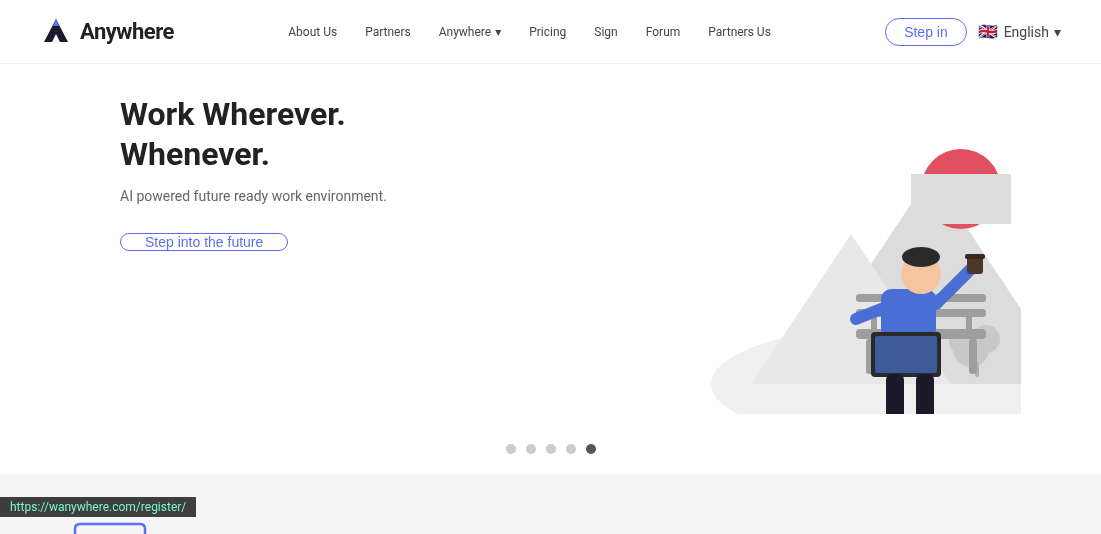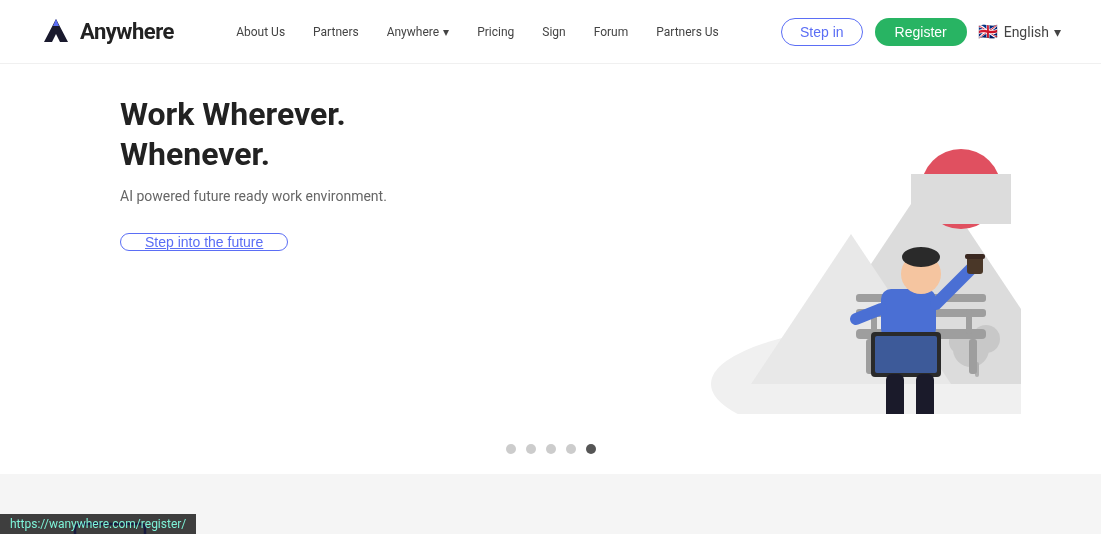--- a/index.html
+++ b/index.html
@@ -109,21 +109,20 @@
       margin-top: 8px;
     }
     .btn-cta {
       border: 1.5px solid #5b6ef5;
       background: transparent;
       color: #5b6ef5;
       border-radius: 20px;
       padding: 0 24px;
       font-size: 14px;
       cursor: pointer;
-      text-decoration: underline;
     }
 
     
     .hero-illustration {
       position: relative;
       width: 450px;
       height: 320px;
       flex-shrink: 0;
     }
 
@@ -162,21 +161,21 @@
     .puzzle-area {
       display: flex;
       align-items: center;
       gap: 10px;
       position: relative;
     }
 
     
     .status-bar {
       position: fixed;
-      bottom: 0;
+      bottom: 17px;
       left: 0;
       background: rgba(0,0,0,0.75);
       color: #7df3d8;
       font-size: 12px;
       padding: 3px 10px;
       z-index: 999;
     }
 
     
     .puzzle-svg { width: 250px; height: 110px; }
@@ -202,21 +201,20 @@
       <span>▾</span>
     </a>
     <a class="nav-link">Pricing</a>
     <a class="nav-link">Sign</a>
     <a class="nav-link">Forum</a>
     <a class="nav-link">Partners Us</a>
   </div>
 
   <div class="navbar-right">
     <button class="btn-signin">Step in</button>
-    <button class="btn-register">Register</button>
     <div class="lang-selector">
       <span class="flag-emoji">🇬🇧</span>
       <span>English</span>
       <span>▾</span>
     </div>
   </div>
 </nav>
 
 <section class="hero">
   <div class="hero-content">

